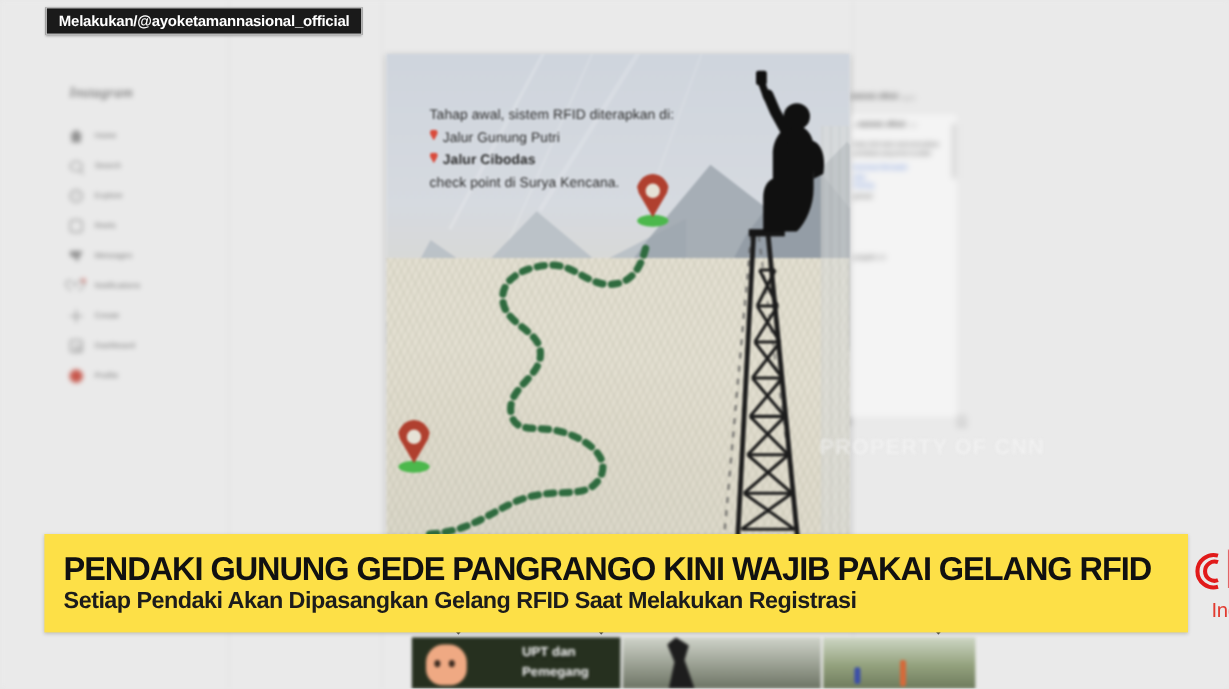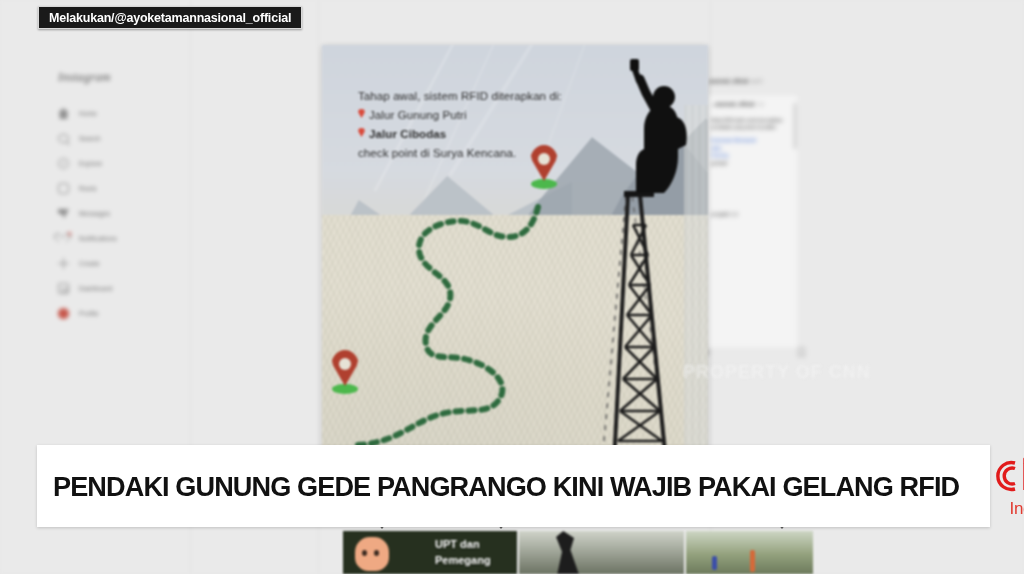--- a/index.html
+++ b/index.html
@@ -266,21 +266,21 @@
 
   
   .chev { position:absolute; width:0;height:0;
     border-left:6px solid transparent; border-right:6px solid transparent;
     border-top:7px solid #2e2e2e; opacity:.75; filter:blur(.6px); }
 
   
   .lower-third {
     position:absolute; left:37px; top:445px;
     width:953px; height:82px;
-    background:#ffffff;
+    background:#fde047;
     box-shadow:0 1px 3px rgba(0,0,0,.18);
     display:flex;
     align-items:stretch;
   }
   .lt-text {
     flex:1 1 auto;
     padding:4px 8px 4px 16px;
     display:flex; flex-direction:column; justify-content:center;
   }
   .lt-head {
@@ -538,20 +538,21 @@
     <div class="th th2"></div>
     <div class="th th3">
       <span class="p1"></span>
       <span class="p2"></span>
     </div>
   </div>
 
   <div class="lower-third">
     <div class="lt-text">
       <div class="lt-head">PENDAKI GUNUNG GEDE PANGRANGO KINI WAJIB PAKAI GELANG RFID</div>
+      <div class="lt-sub">Setiap Pendaki Akan Dipasangkan Gelang RFID Saat Melakukan Registrasi</div>
     </div>
     <div class="lt-logo">
       <div class="cnn-mark">
         <svg width="120" height="44" viewBox="0 0 120 44">
           <g fill="none" stroke="#e11b1b" stroke-width="3.4">
 
             <path d="M30 9 A13.5 13.5 0 1 0 30 35"></path>
             <path d="M30 14.5 A8 8 0 1 0 30 29.5"></path>
 
             <path d="M40 36 L40 9 L58 36 L58 9"></path>

